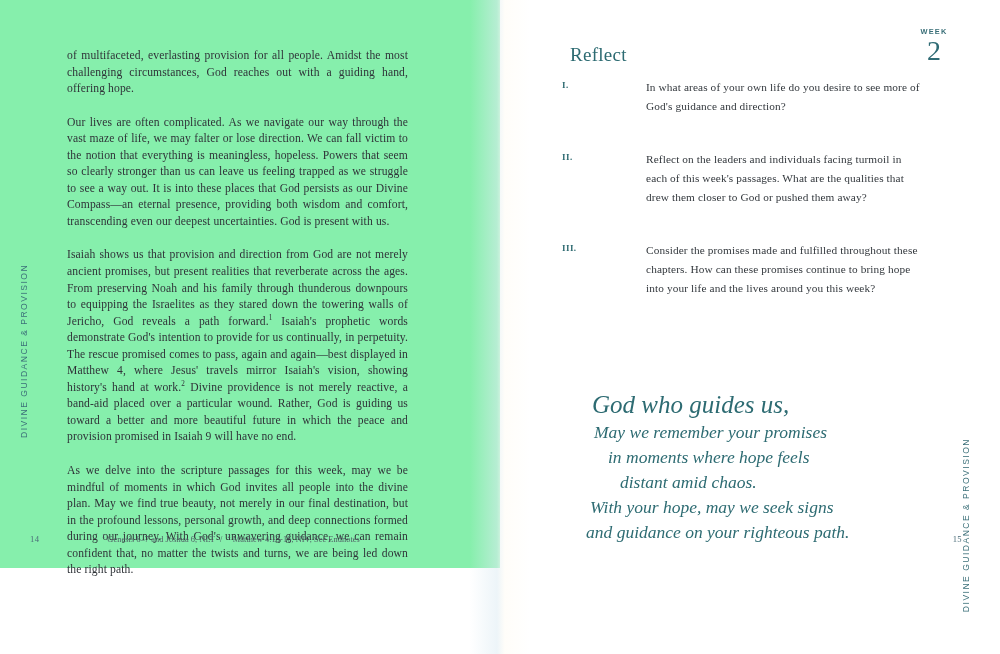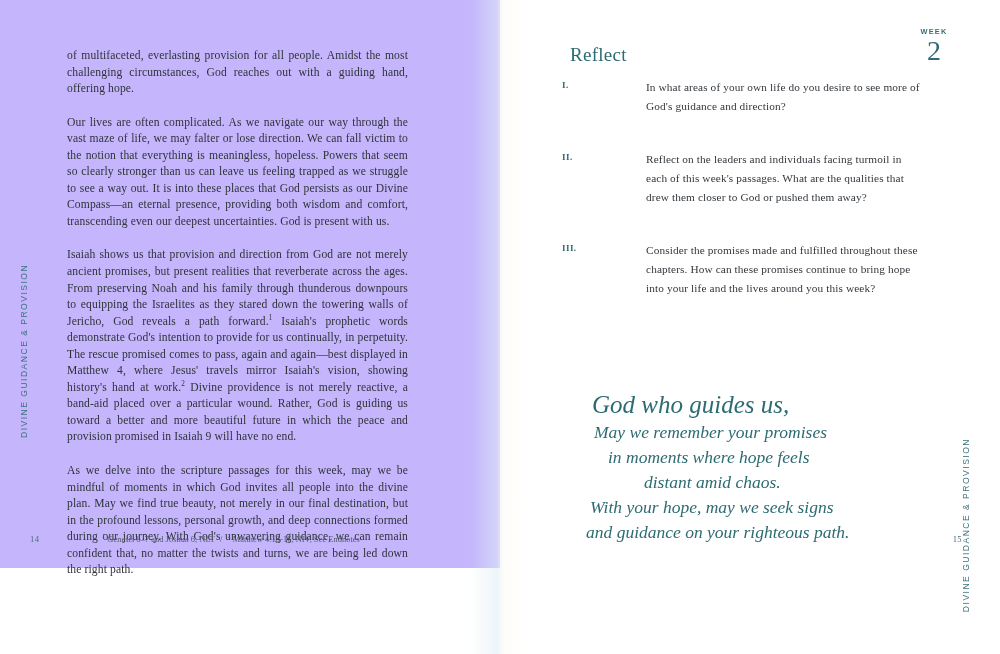--- a/index.html
+++ b/index.html
@@ -22,21 +22,21 @@
   }
 
   
   .page {
     position: relative;
     height: 568px;
     box-sizing: border-box;
   }
   .page-left {
     width: 500px;
-    background: #c4b5fd;
+    background: #86efac;
   }
   .page-right {
     width: 500px;
     background: #ffffff;
   }
   
   .gutter {
     position: absolute;
     top: 0;
     left: 470px;
@@ -211,21 +211,21 @@
     font-family: "Liberation Serif", serif;
     font-style: italic;
   }
   .prayer-line {
     line-height: 25px;
     white-space: nowrap;
   }
   .pl-0 { font-size: 25px; line-height: 30px; margin-left: 16px; }
   .pl-1 { font-size: 17.5px; margin-left: 18px; }
   .pl-2 { font-size: 17.5px; margin-left: 32px; }
-  .pl-3 { font-size: 17.5px; margin-left: 68px; }
+  .pl-3 { font-size: 17.5px; margin-left: 44px; }
   .pl-4 { font-size: 17.5px; margin-left: 14px; }
   .pl-5 { font-size: 17.5px; margin-left: 10px; }
   .pl-6 { font-size: 17.5px; margin-left: 22px; }
 </style>
 </head>
 <body>
 
 <div class="spread">
 
   <div class="page page-left">

